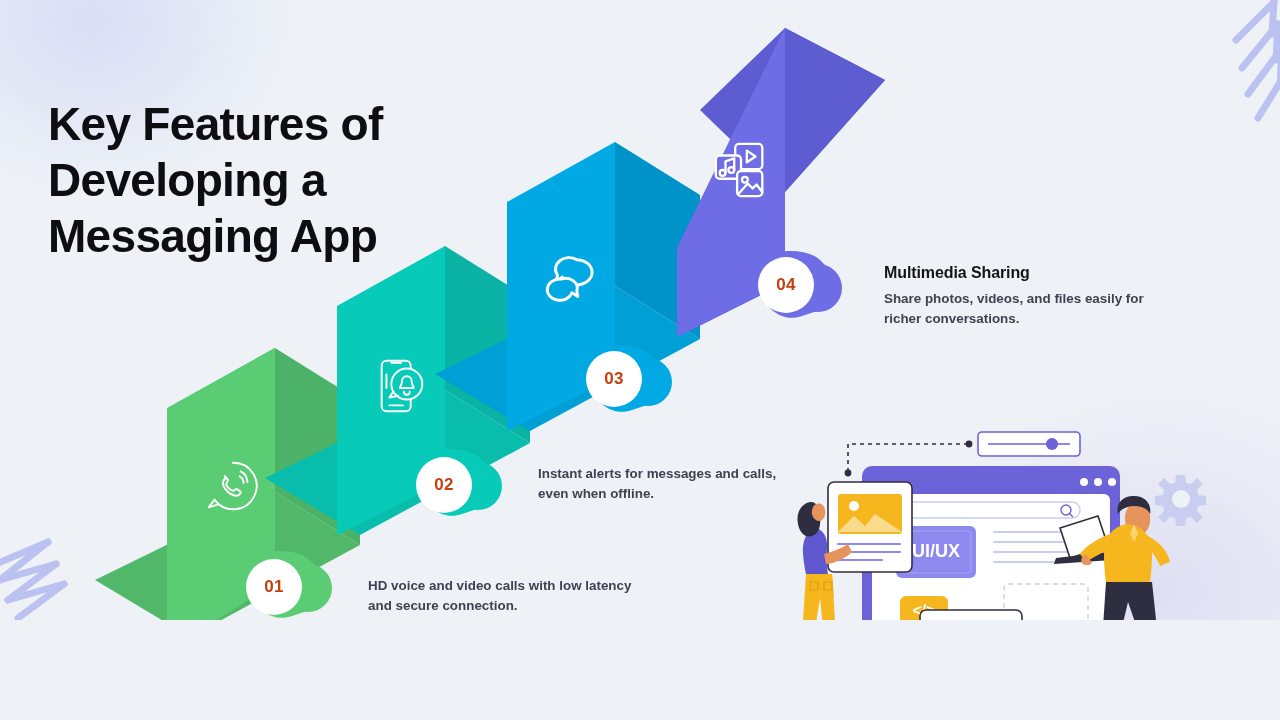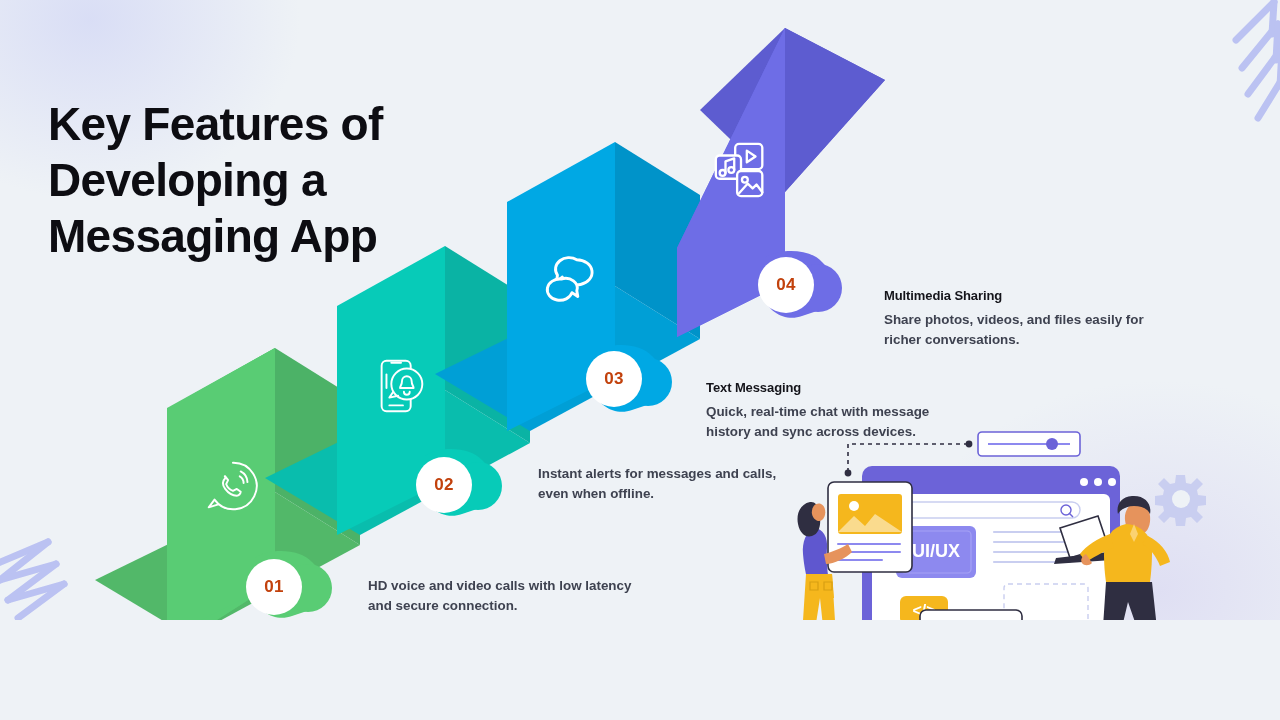--- a/index.html
+++ b/index.html
@@ -39,23 +39,22 @@
   .step-icon{ position:absolute; width:62px; height:62px; pointer-events:none; }
 
   .badge{
     position:absolute; width:56px; height:56px; border-radius:50%;
     background:#ffffff; display:flex; align-items:center; justify-content:center;
     font-size:17px; font-weight:700; color:#c2410c; letter-spacing:.4px;
   }
 
   .txt{ position:absolute; }
   .txt h3{
-    font-size:13px; font-weight:700; color:#14141a; letter-spacing:-.1px;
+    font-size:16px; font-weight:700; color:#14141a; letter-spacing:-.1px;
     margin-bottom:7px;
-    margin-top:24px;
   }
   .txt p{
     font-size:13.4px; line-height:19.5px; color:#3e4250; font-weight:700;
     white-space:pre-line;
   }
 
   
   #illus{ position:absolute; left:770px; top:424px; width:456px; height:296px; }
 </style>
 </head>
@@ -185,25 +184,20 @@
   <div class="txt" style="left:368px; top:576px; width:300px;">
     <p>HD voice and video calls with low latency
 and secure connection.</p>
   </div>
 
   <div class="txt" style="left:538px; top:464px; width:300px;">
     <p>Instant alerts for messages and calls,
 even when offline.</p>
   </div>
 
-  <div class="txt" style="left:706px; top:356px; width:300px;">
-    <h3>Text Messaging</h3>
-    <p>Quick, real-time chat with message
-history and sync across devices.</p>
-  </div>
 
   <div class="txt" style="left:884px; top:264px; width:280px;">
     <h3>Multimedia Sharing</h3>
     <p>Share photos, videos, and files easily for
 richer conversations.</p>
   </div>
 
   <svg id="illus" viewBox="0 0 456 296">
 
     <g>

